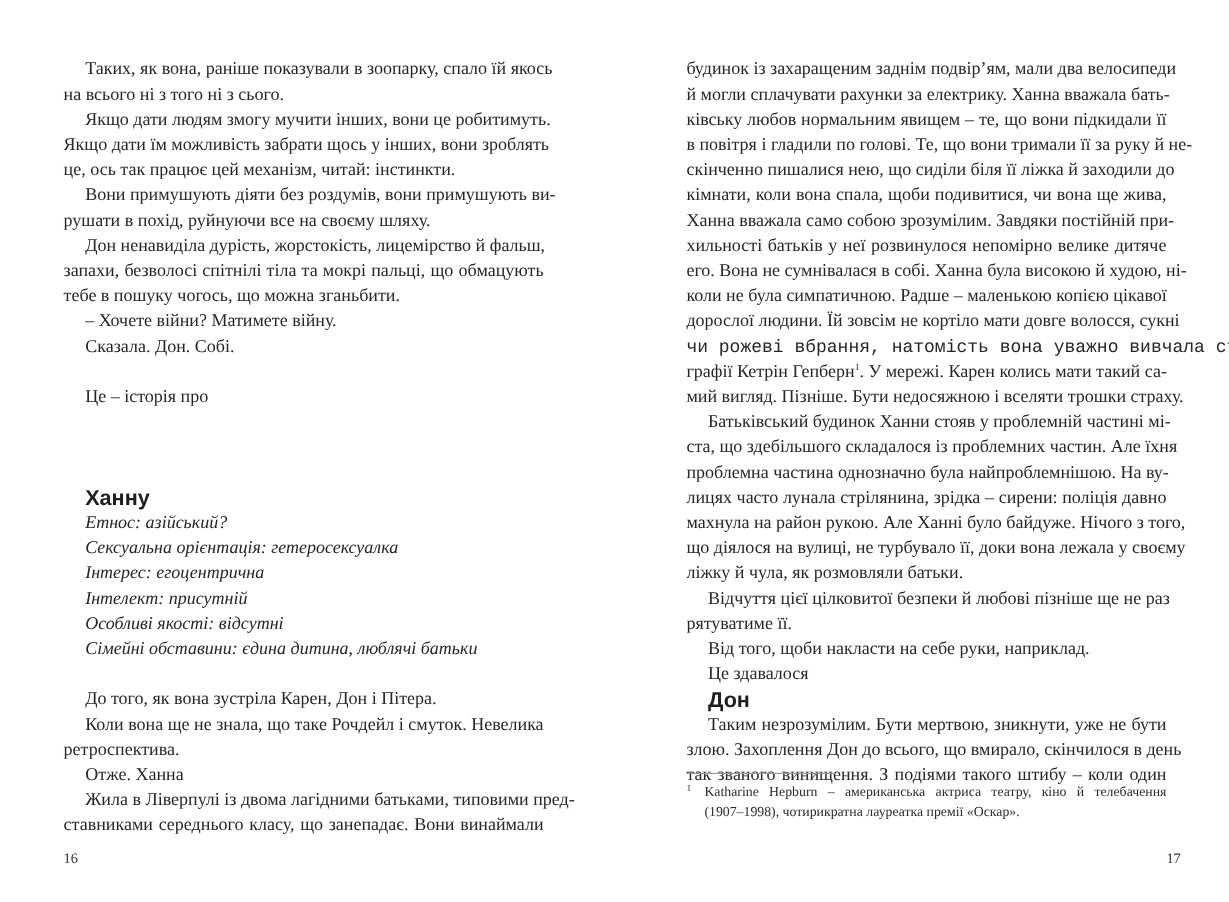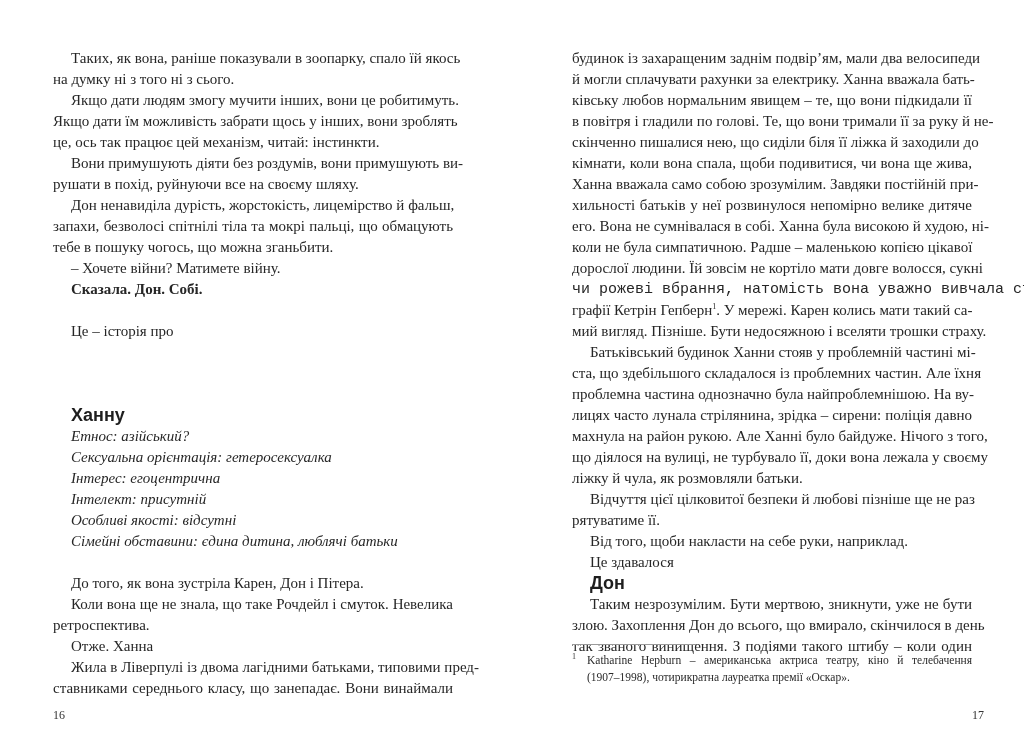--- a/index.html
+++ b/index.html
@@ -46,31 +46,31 @@
       white-space: nowrap; text-align: justify; text-align-last: justify;
     }
     .fn-line.last { text-align-last: left; }
   </style>
 </head>
 <body>
 
 <div class="page page-left">
   <div class="col" id="left-col">
       <div class="line indent" style="top: 0px;">Таких, як вона, раніше показували в зоопарку, спало їй якось</div>
-      <div class="line last" style="top: 21px;">на думку ні з того ні з сього.</div>
+      <div class="line last" style="top: 21px;">на всього ні з того ні з сього.</div>
       <div class="line indent" style="top: 42px;">Якщо дати людям змогу мучити інших, вони це робитимуть.</div>
       <div class="line" style="top: 63px;">Якщо дати їм можливість забрати щось  у інших, вони зроблять</div>
       <div class="line last" style="top: 84px;">це, ось так працює цей механізм, читай: інстинкти.</div>
       <div class="line indent" style="top: 105px;">Вони примушують діяти без роздумів, вони примушують ви-</div>
       <div class="line last" style="top: 126px;">рушати в похід, руйнуючи все на своєму шляху.</div>
       <div class="line indent" style="top: 147px;">Дон ненавиділа дурість, жорстокість, лицемірство й фальш,</div>
       <div class="line" style="top: 168px;">запахи, безволосі спітнілі тіла та мокрі пальці, що обмацують</div>
       <div class="line last" style="top: 189px;">тебе в пошуку чогось, що можна зганьбити.</div>
       <div class="line indent last" style="top: 210px;">– Хочете війни? Матимете війну.</div>
-      <div class="line indent last" style="top: 231px; font-weight: bold;">Сказала. Дон. Собі.</div>
+      <div class="line indent last" style="top: 231px;">Сказала. Дон. Собі.</div>
       <div class="line last" style="top: 252px;"></div>
       <div class="line indent last" style="top: 273px;">Це – історія про</div>
       <div class="line last" style="top: 294px;"></div>
       <div class="line last" style="top: 315px;"></div>
       <div class="line last" style="top: 336px;"></div>
       <div class="line indent last heading" style="top: 357px;">Ханну</div>
       <div class="line indent last italic" style="top: 378px;">Етнос: азійський?</div>
       <div class="line indent last italic" style="top: 399px;">Сексуальна орієнтація: гетеросексуалка</div>
       <div class="line indent last italic" style="top: 420px;">Інтерес: егоцентрична</div>
       <div class="line indent last italic" style="top: 441px; font-style: italic;">Інтелект: присутній</div>

